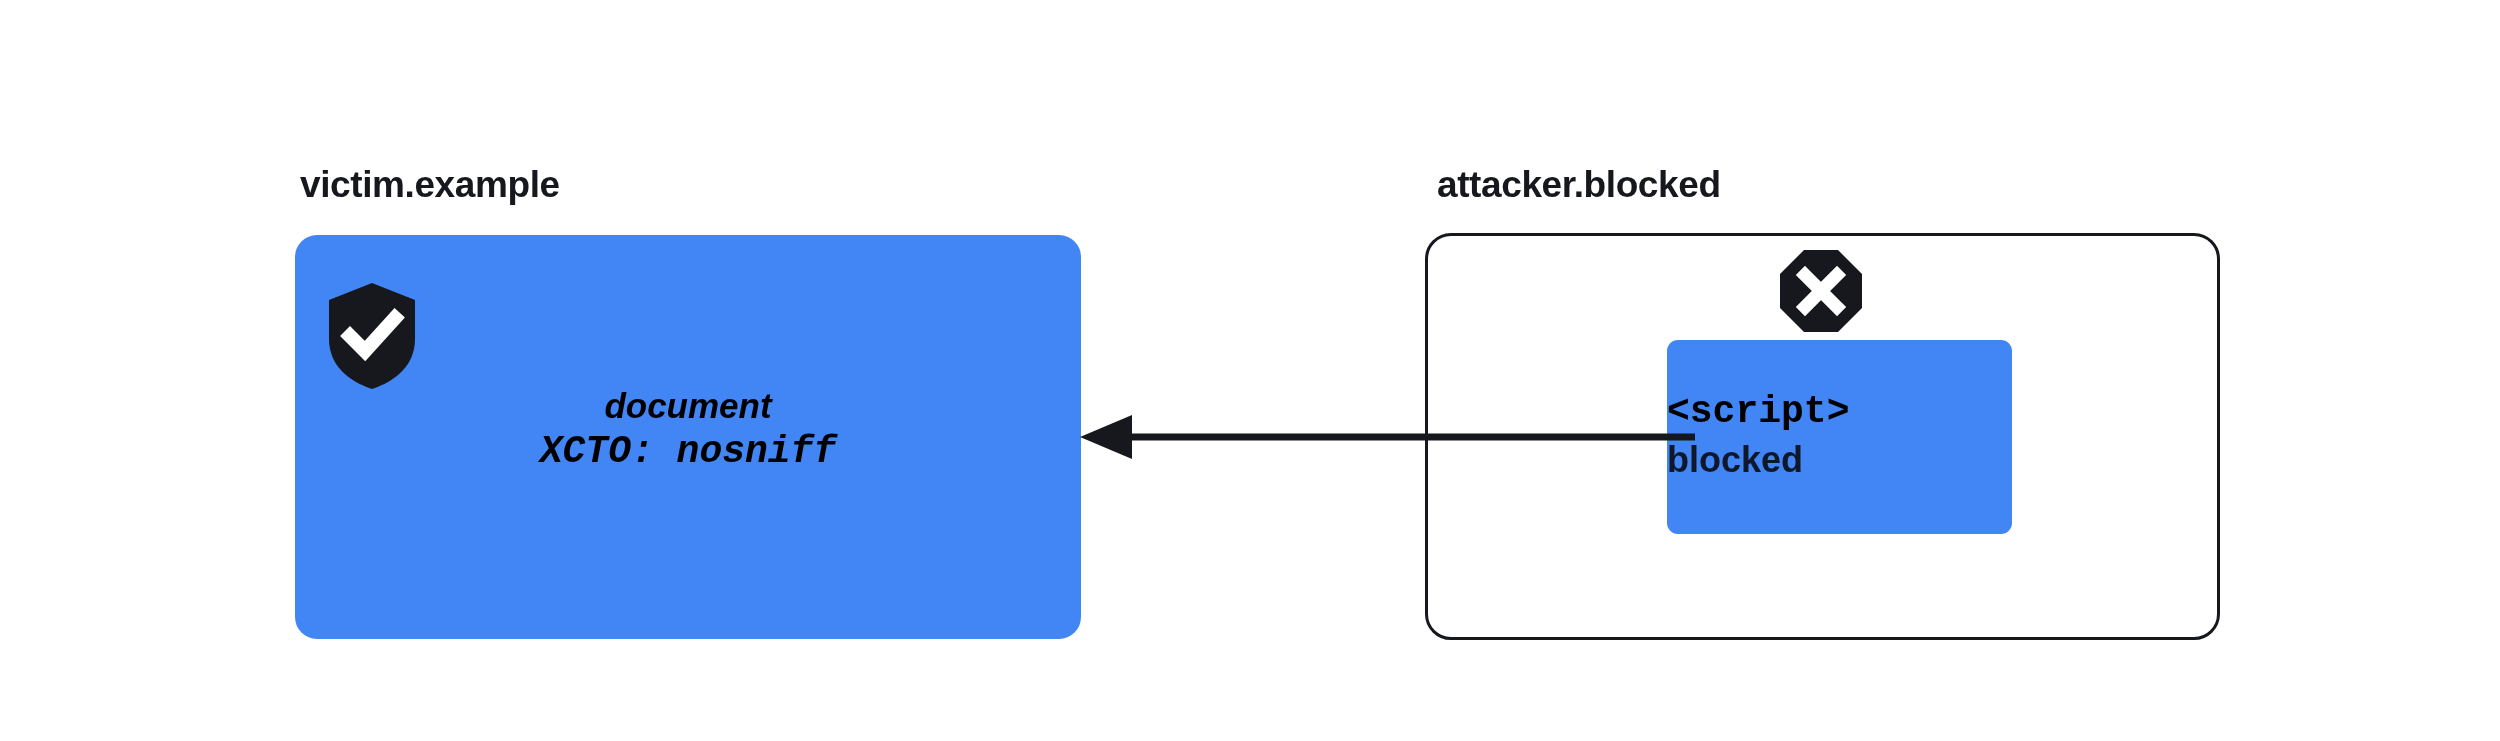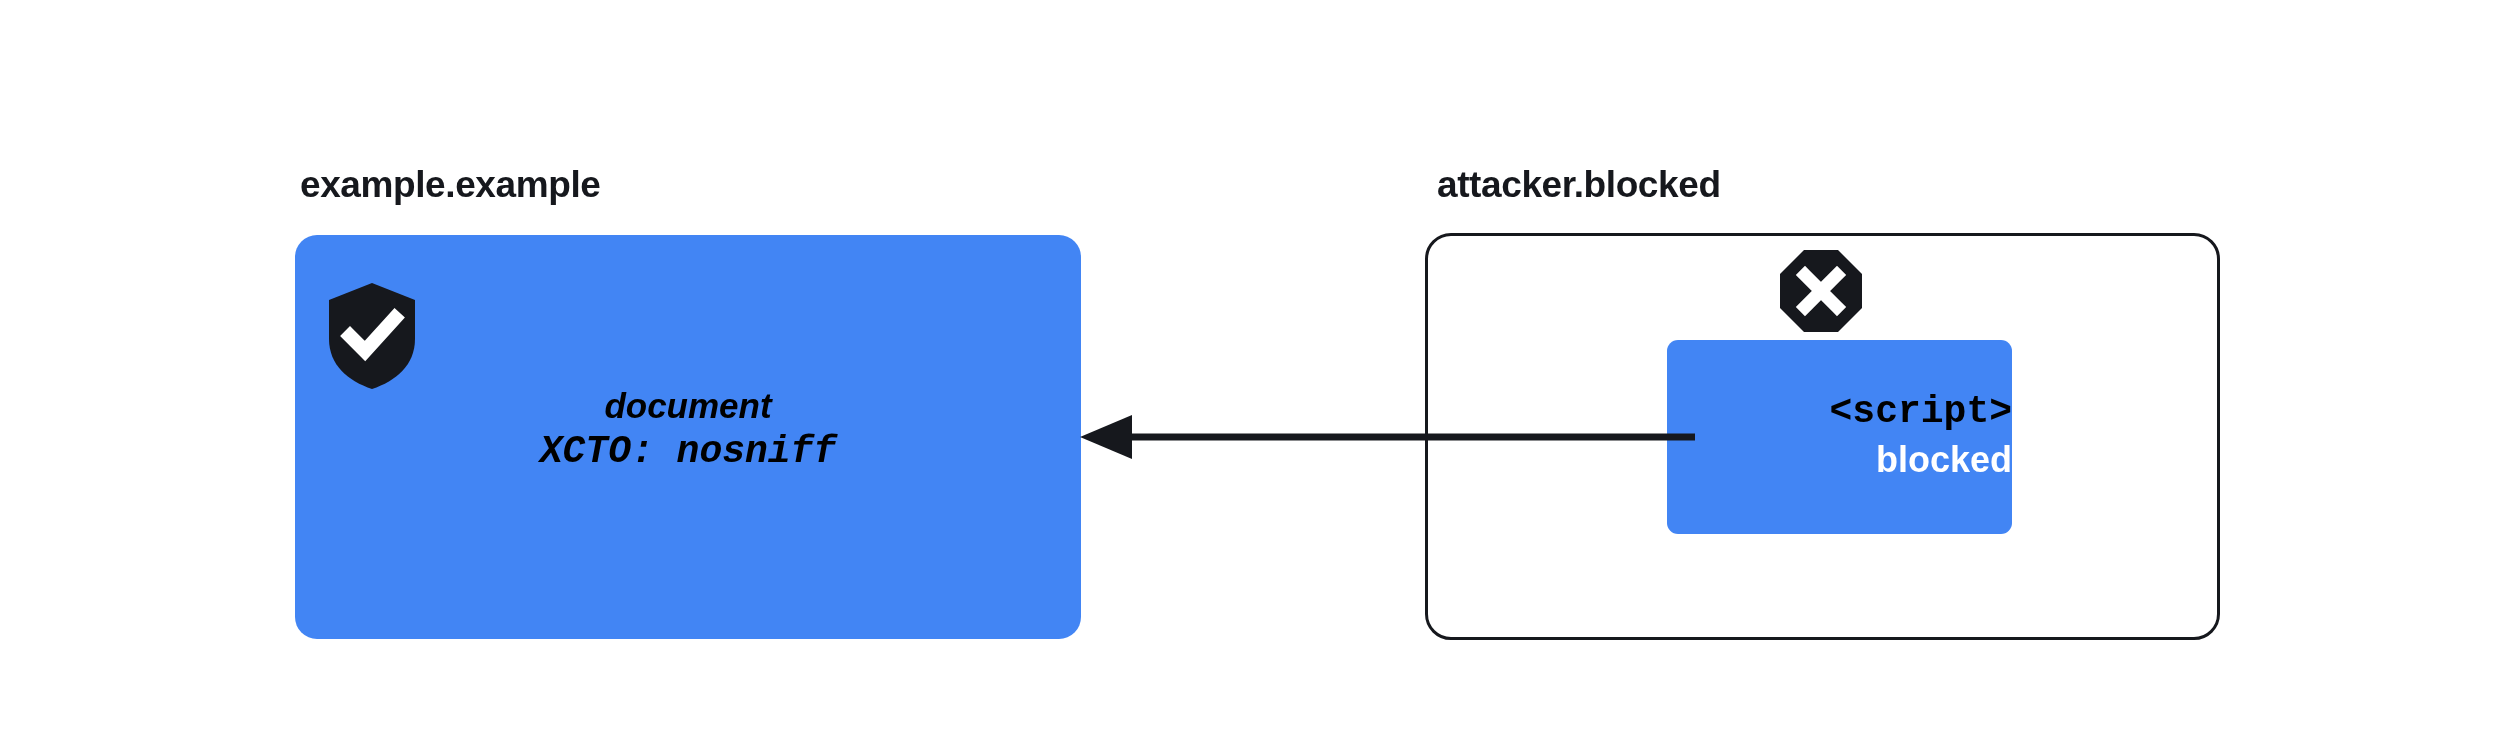--- a/index.html
+++ b/index.html
@@ -105,52 +105,52 @@
     width: 345px;
     height: 194px;
     background: #4285f4;
     border-radius: 11px;
   }
   #script-text {
     position: absolute;
     left: 0;
     right: 0;
     top: 48px;
-    text-align: right;
+    text-align: left;
   }
   .script-line-mono {
     font-family: "Liberation Mono", monospace;
     font-weight: bold;
     font-size: 38px;
     line-height: 48px;
     color: #000000;
   }
   .script-line-sans {
     font-family: "Liberation Sans", sans-serif;
     font-weight: bold;
     font-size: 36px;
     line-height: 48px;
-    color: #ffffff;
+    color: #0f172a;
   }
 
   
   #blocked-arrow {
     position: absolute;
     left: 1070px;
     top: 405px;
     width: 625px;
     height: 64px;
   }
 </style>
 </head>
 <body>
 
 <div id="canvas">
 
-  <div id="victim-label" class="origin-label">example.example</div>
+  <div id="victim-label" class="origin-label">victim.example</div>
 
   <div id="victim-box">
 
     <span id="shield-icon">
       <svg viewBox="0 0 86 106" width="86" height="106" xmlns="http://www.w3.org/2000/svg">
         <path d="M43 0 L86 17 L86 56 C86 82 67 98 43 106 C19 98 0 82 0 56 L0 17 Z" fill="#16181d"></path>
         <path d="M21 53 L36 68 L66 35" fill="none" stroke="#ffffff" stroke-width="14" stroke-linecap="square" stroke-linejoin="miter"></path>
       </svg>
     </span>
 

